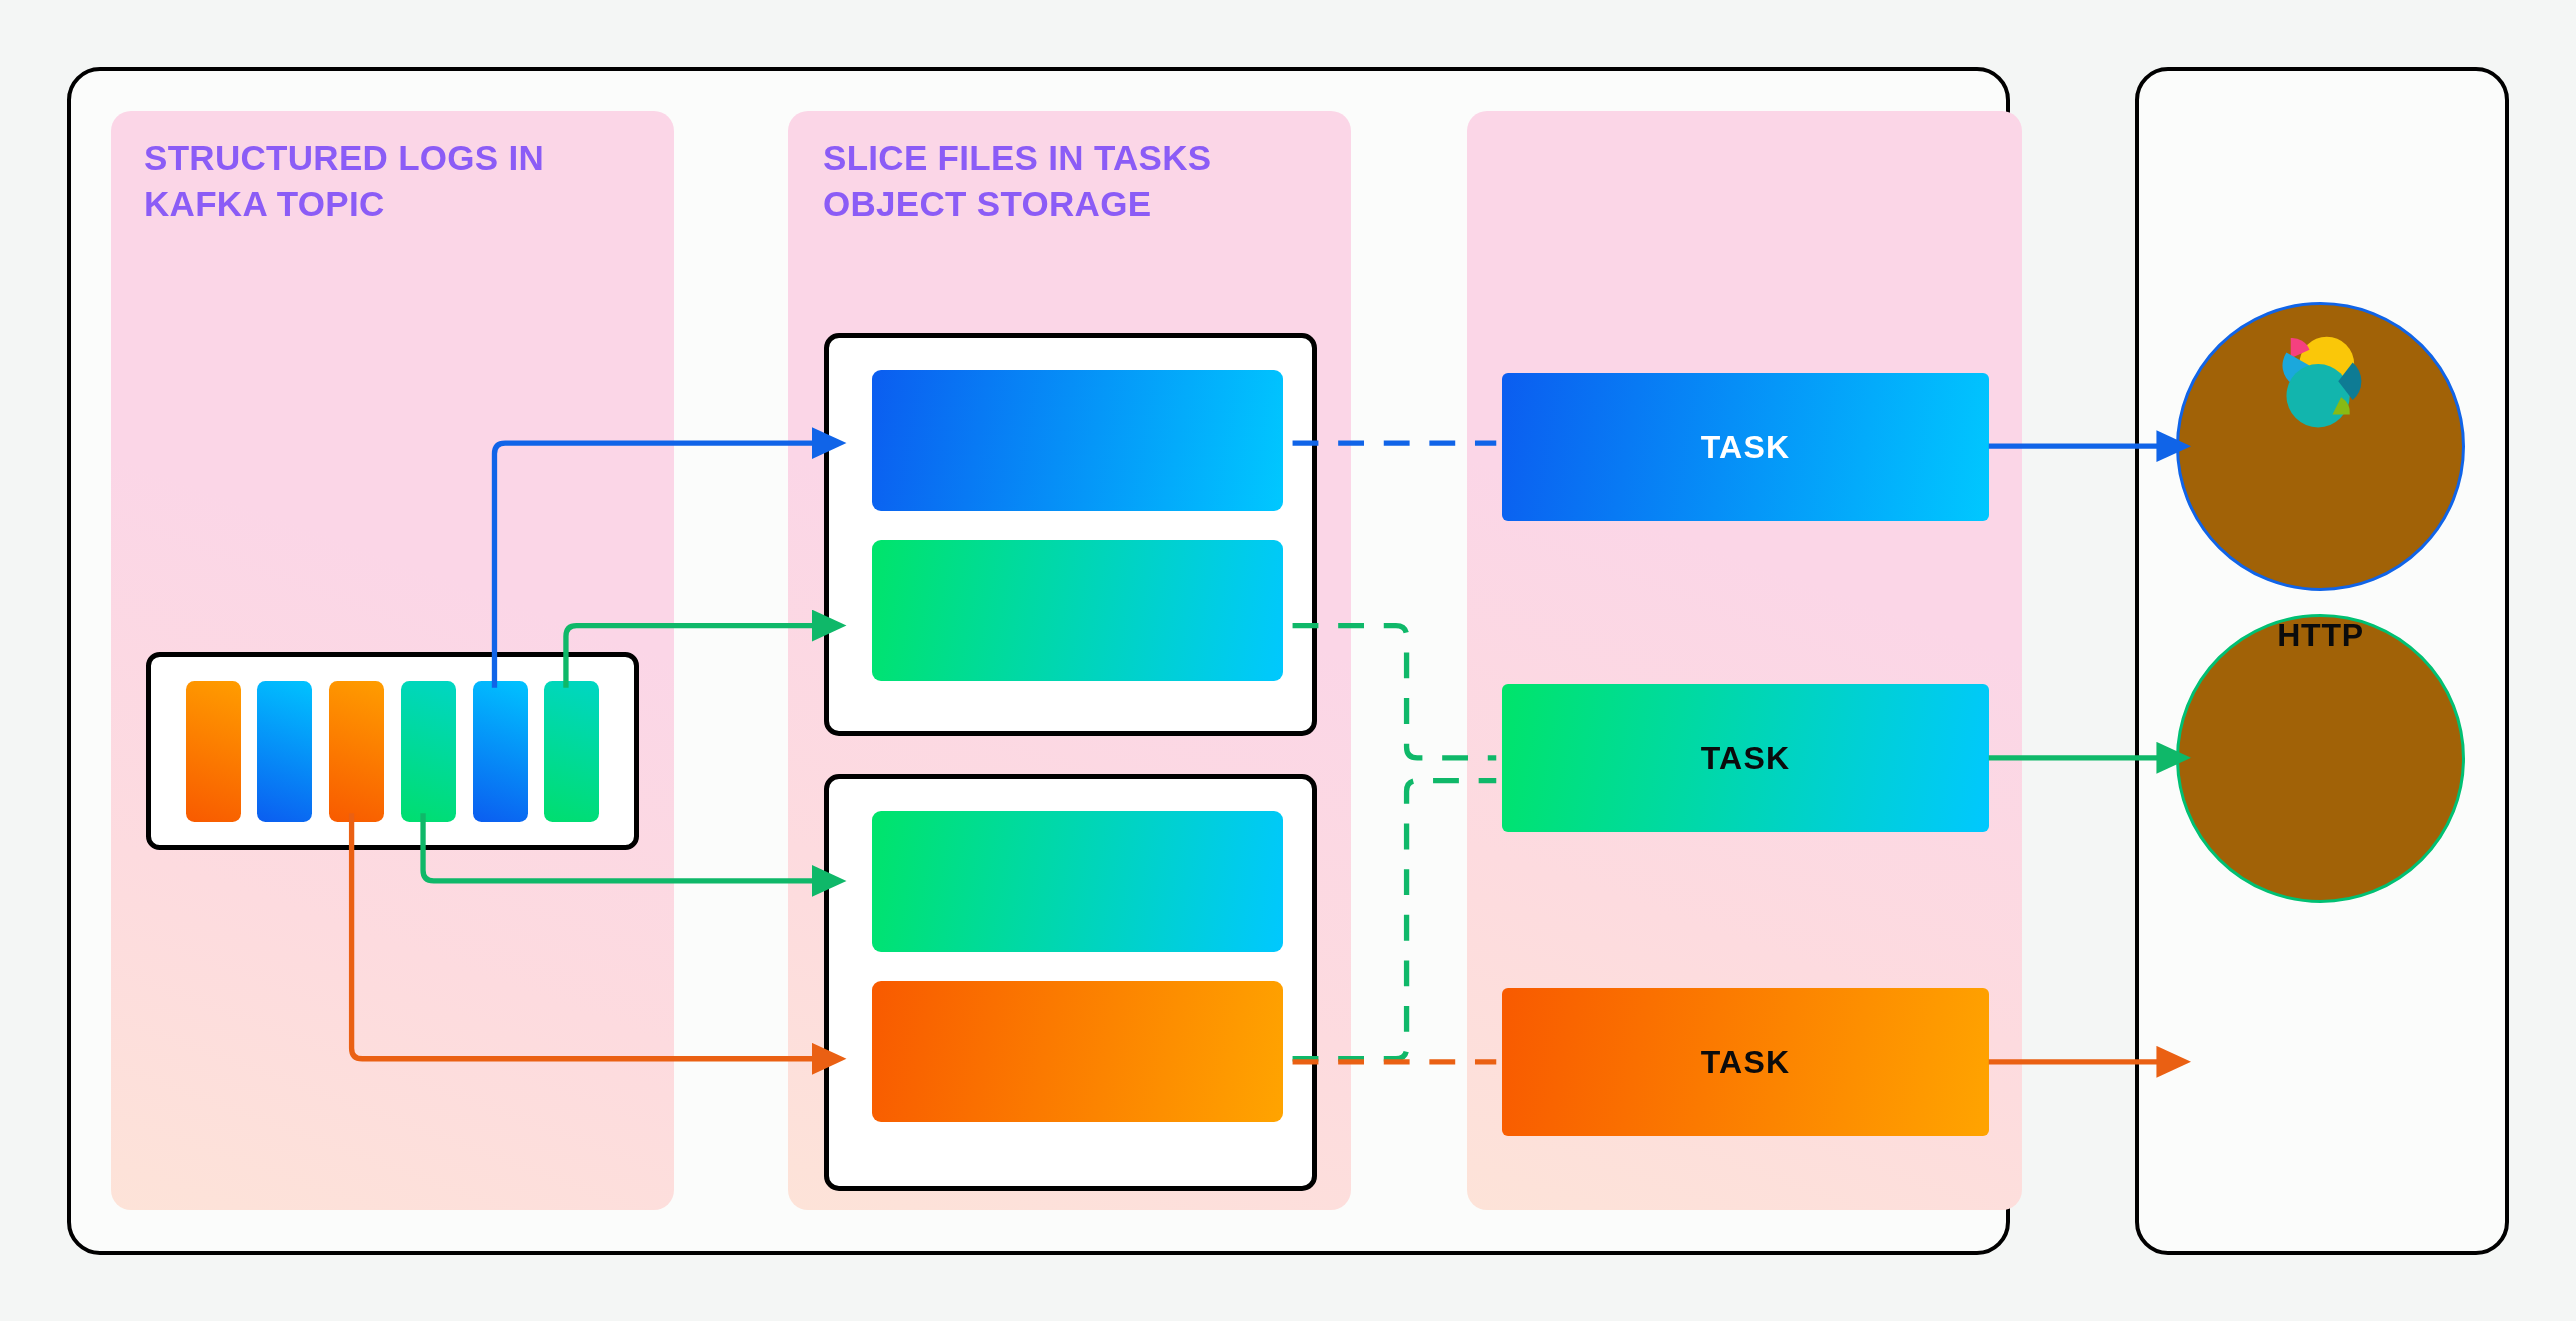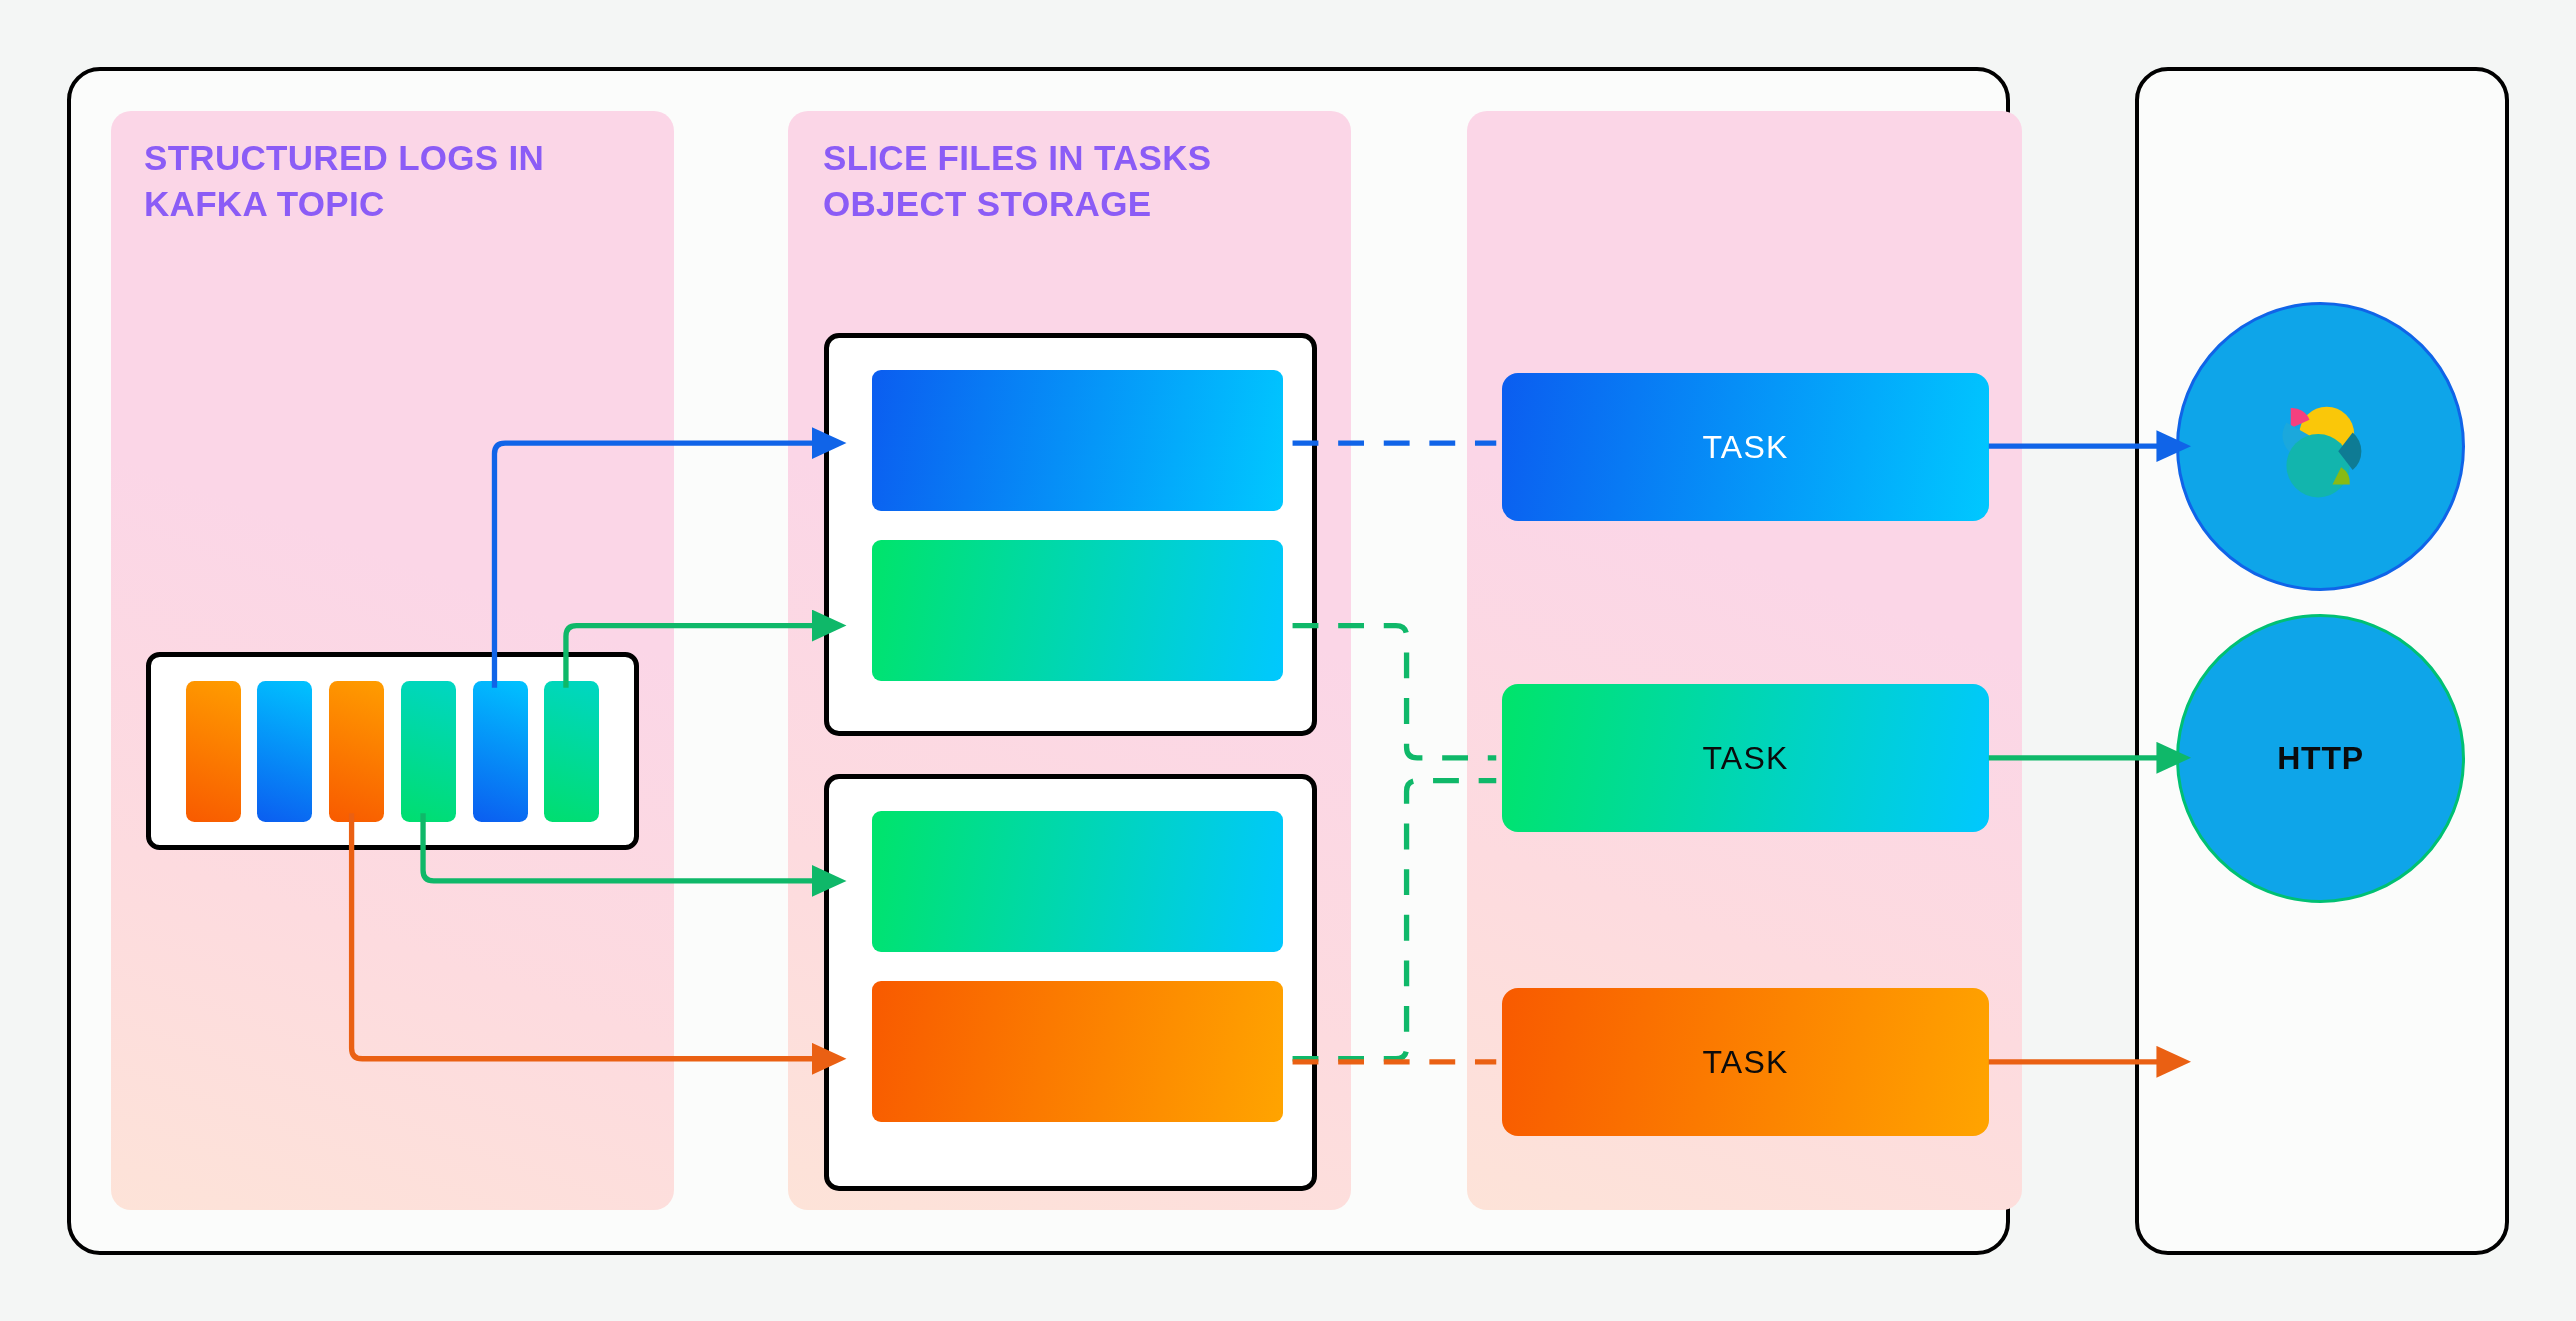--- a/index.html
+++ b/index.html
@@ -94,44 +94,44 @@
     height: 141px;
     border-radius: 9px;
   }
 
   
   .task-box {
     position: absolute;
     left: 1502px;
     width: 487px;
     height: 148px;
-    border-radius: 16px;
+    border-radius: 6px;
     display: flex;
     align-items: center;
     justify-content: center;
-    font-weight: 400;
+    font-weight: 700;
     font-size: 32px;
     letter-spacing: 1.2px;
     font-stretch: condensed;
   }
   #task-1 { top: 373px;  }
   #task-2 { top: 684px;  }
   #task-3 { top: 988px; }
 
   
   .endpoint {
     position: absolute;
     left: 2176px;
     width: 289px;
     height: 289px;
     border-radius: 50%;
-    background: #0ea5e9;
+    background: #a16207;
     box-sizing: border-box;
     display: flex;
-    align-items: center;
+    align-items: flex-start;
     justify-content: center;
   }
   #endpoint-1 { top: 302px;  border: 3.8px solid #1064e8; }
   #endpoint-2 { top: 614px;  border: 3.8px solid #00c073; }
   #endpoint-3 { top: 918px; border: 3.8px solid #ee6b12; }
   .endpoint-label {
     font-weight: 700;
     font-size: 32px;
     letter-spacing: 0.8px;
     color: #0b0b0c;

